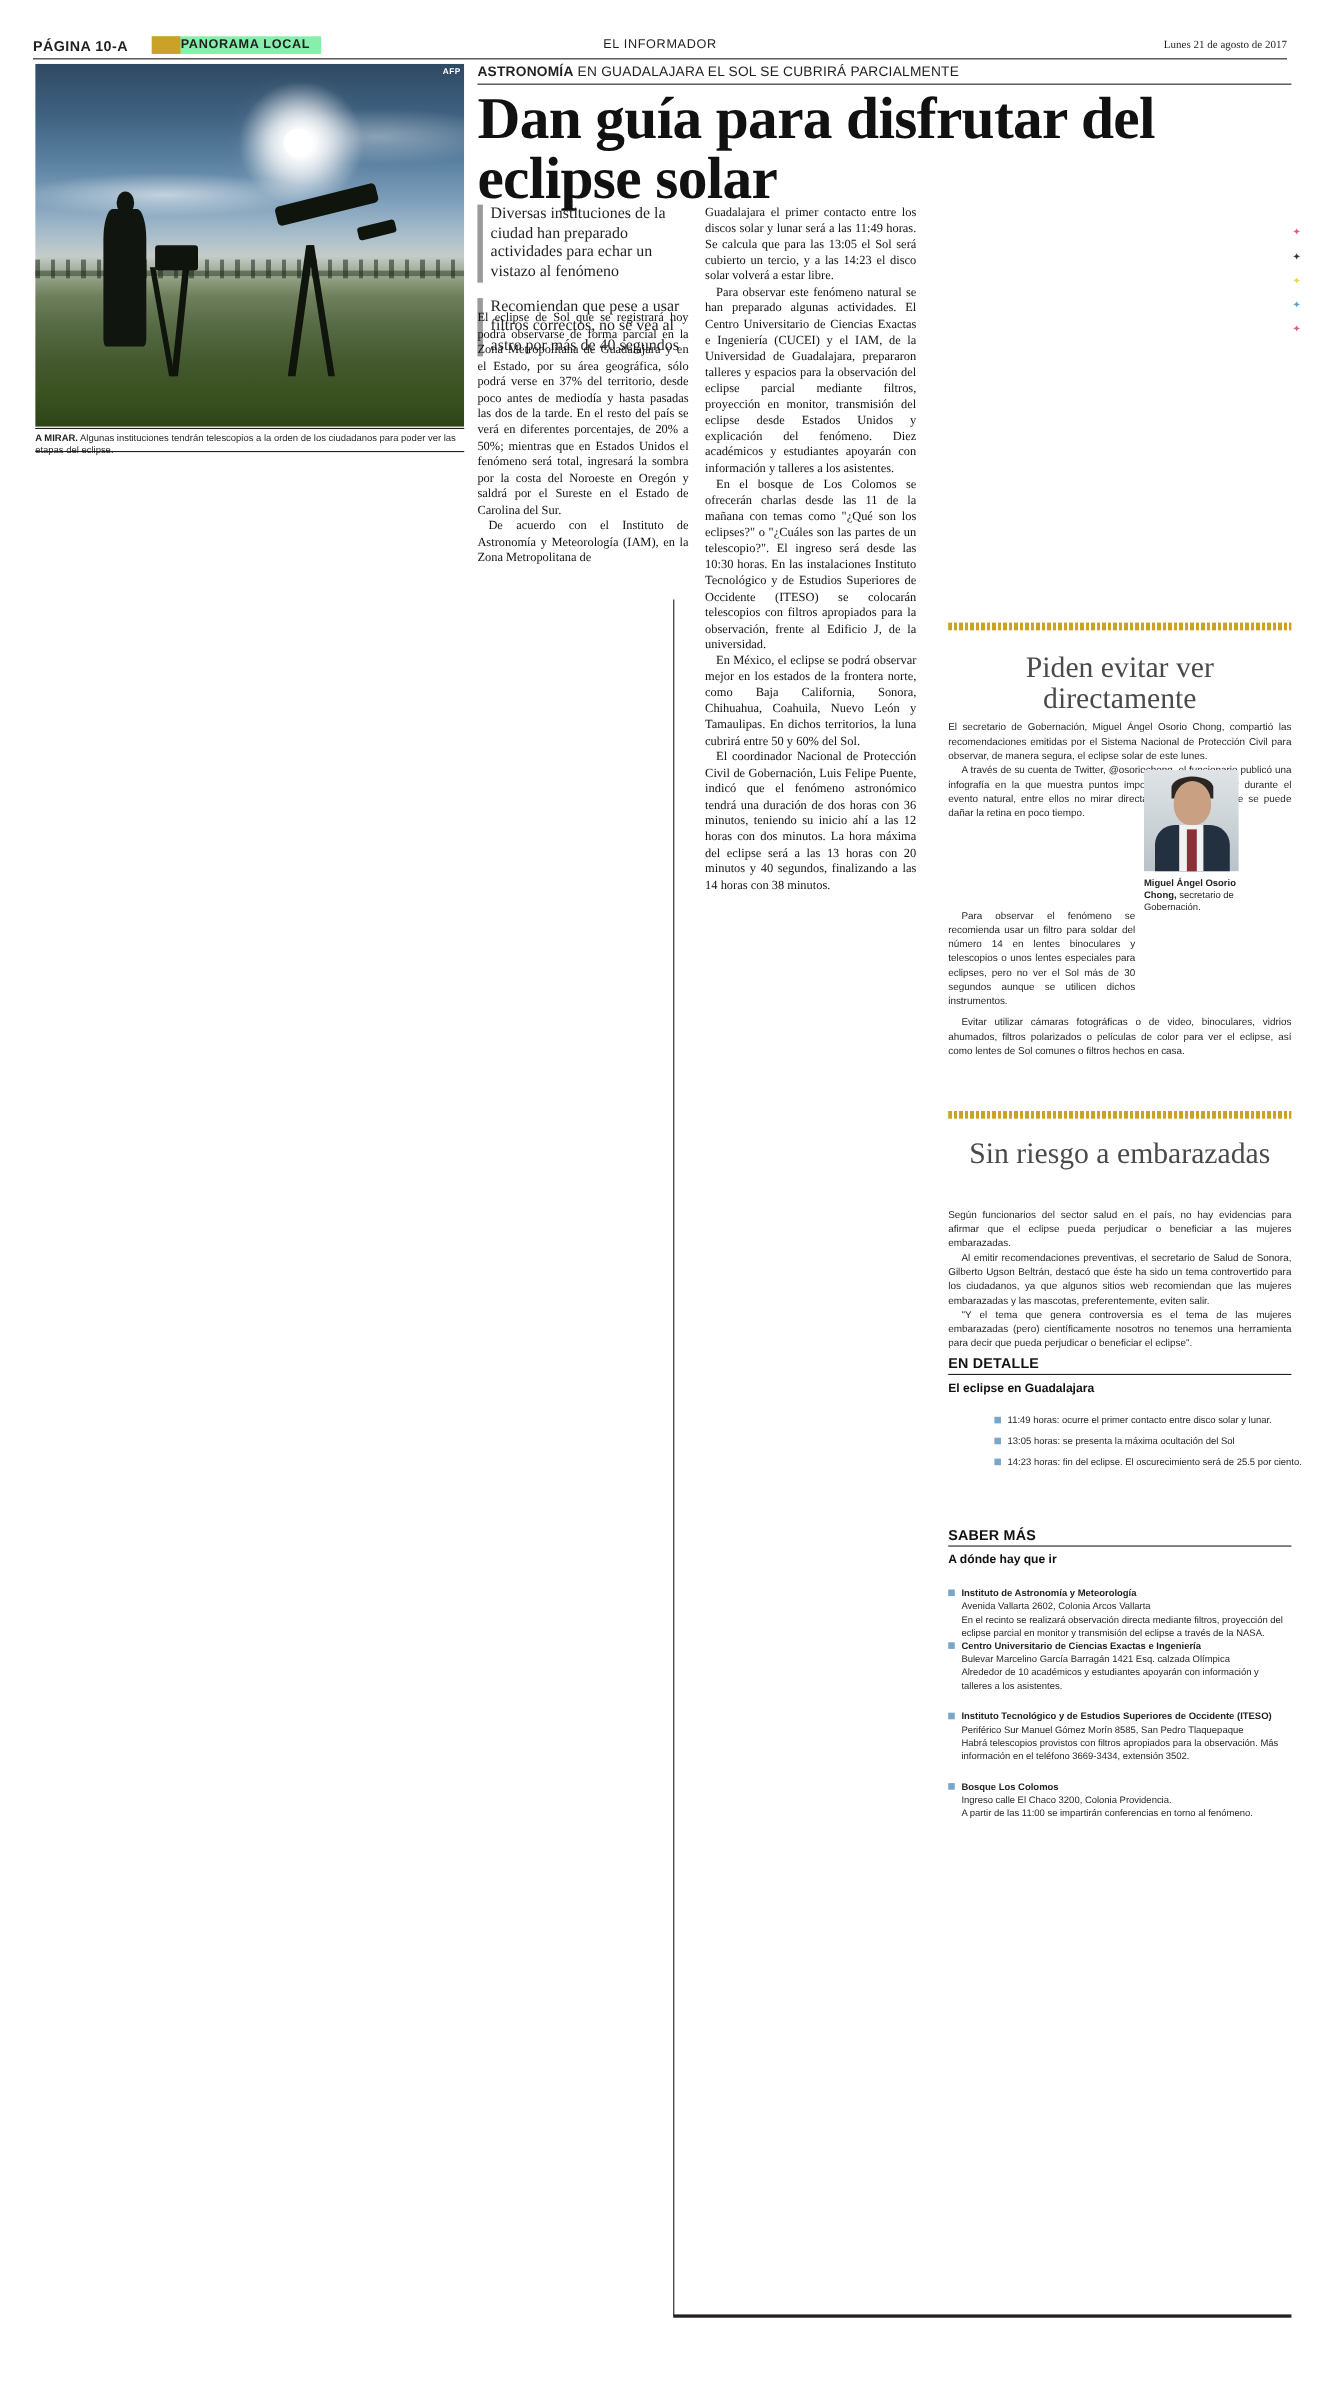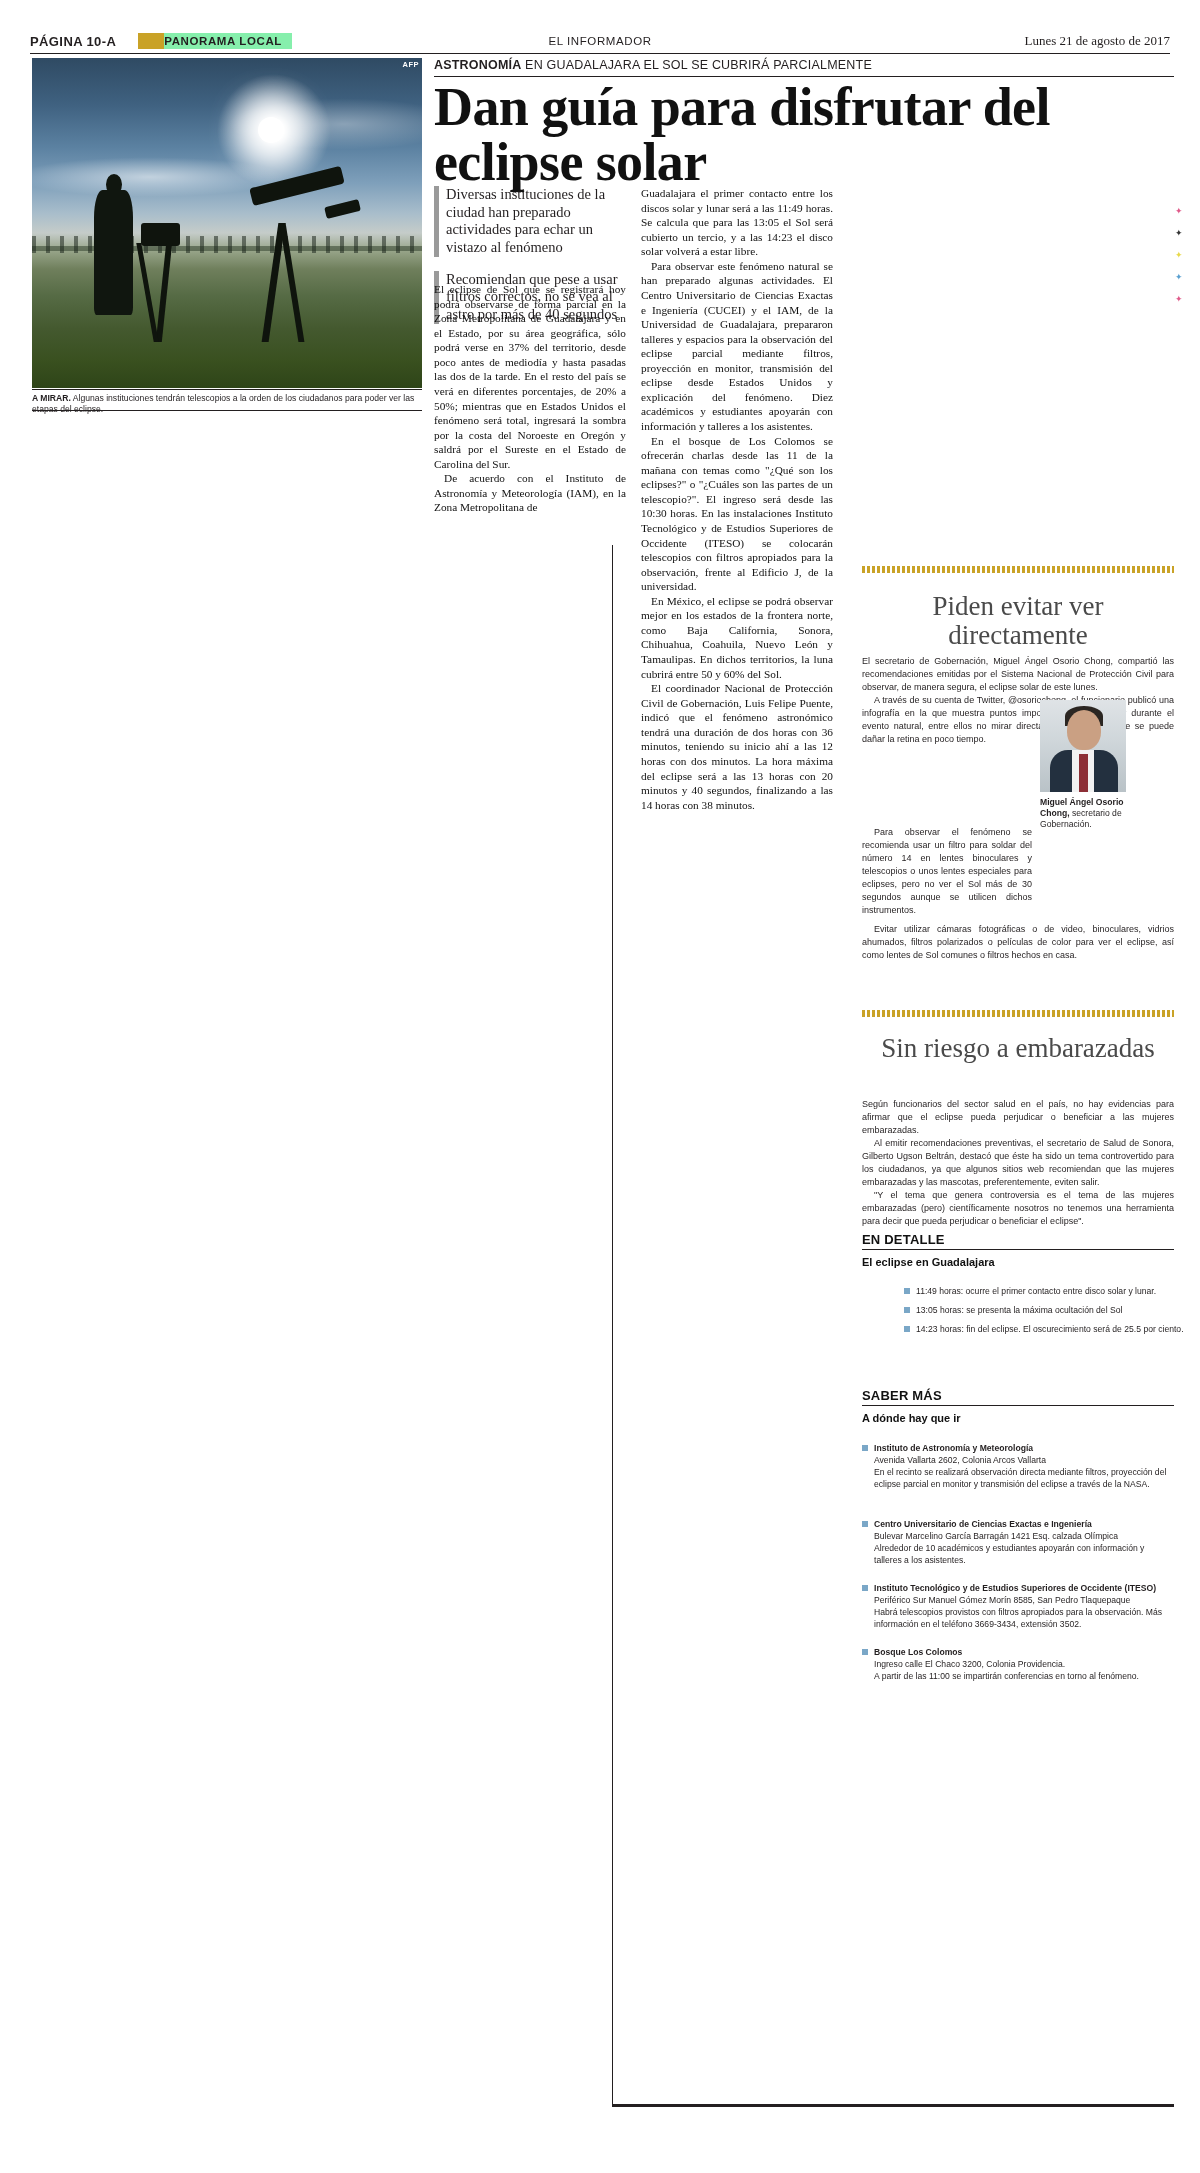--- a/index.html
+++ b/index.html
@@ -34,21 +34,21 @@
     font-size:11.5px; font-weight:bold; letter-spacing:.6px; color:#231f20;
   }
   .paper-name {
     position:absolute; left:0; right:0; text-align:center;
     font-family:"Liberation Sans", sans-serif;
     font-size:11.5px; letter-spacing:.6px; color:#231f20;
   }
   .date {
     margin-left:auto;
     font-family:"Liberation Serif", serif;
-    font-size:13px; color:#231f20;
+    font-size:10px; color:#231f20;
   }
   .rule-top { position:absolute; left:30px; top:53px; width:1140px; height:1px; background:#231f20; }
 
   
   .photo-wrap { position:absolute; left:32px; top:58px; width:390px; height:330px; overflow:hidden; }
   .photo {
     position:absolute; inset:0;
     background:
       radial-gradient(circle at 62% 22%, rgba(255,255,255,.97) 0 3%, rgba(255,255,255,.75) 5%, rgba(255,255,255,0) 16%),
       linear-gradient(to bottom,
@@ -299,21 +299,21 @@
       <div class="sq"></div>
       <div class="txt">14:23 horas: fin del eclipse. El oscurecimiento será de 25.5 por ciento.</div>
     </div>
   </div>
 
   <div class="detail-head" style="left:862px; top:1388px;">SABER MÁS</div>
   <div class="detail-rule" style="left:862px; top:1405px;"></div>
   <div class="detail-sub" style="left:862px; top:1412px;">A dónde hay que ir</div>
 
   <div class="bullet-list" style="left:862px; top:1442px;">
-    <div class="blt" style="margin-bottom:28px;">
+    <div class="blt" style="margin-bottom:0;">
       <div class="sq"></div>
       <div class="txt">
         <b>Instituto de Astronomía y Meteorología</b><br>
         <span>Avenida Vallarta 2602, Colonia Arcos Vallarta</span><br>
         <span>En el recinto se realizará observación directa mediante filtros, proyección del eclipse parcial en monitor y transmisión del eclipse a través de la NASA.</span>
       </div>
     </div>
     <div class="blt" style="margin-bottom:16px;">
       <div class="sq"></div>
       <div class="txt">

